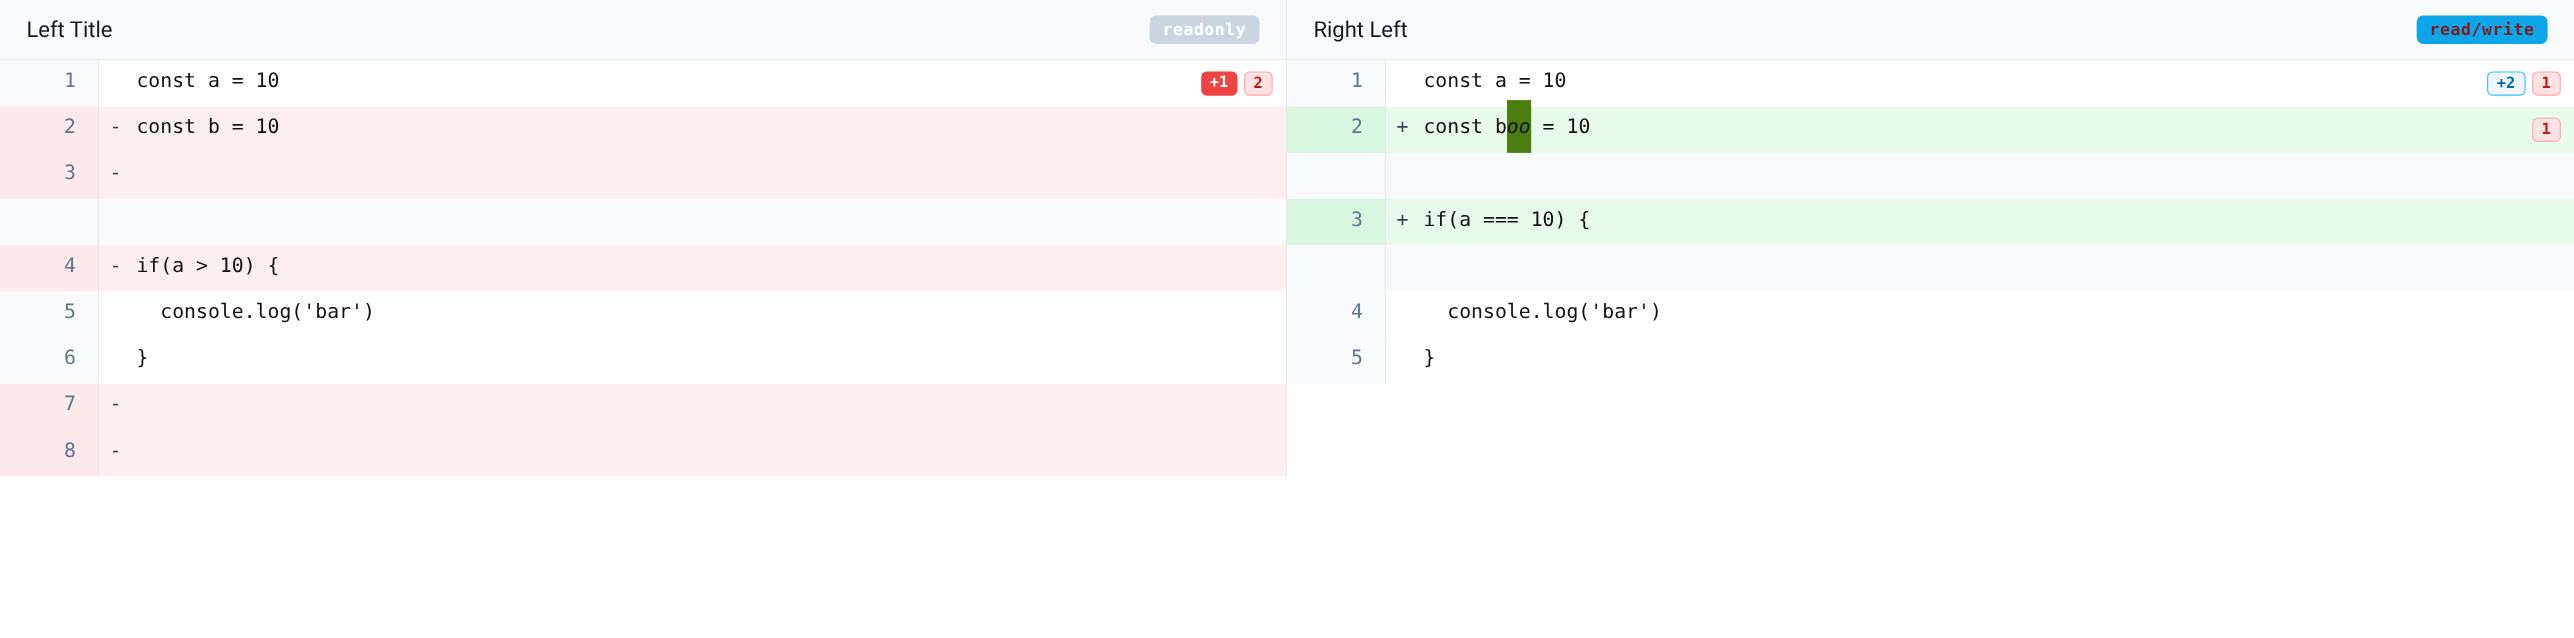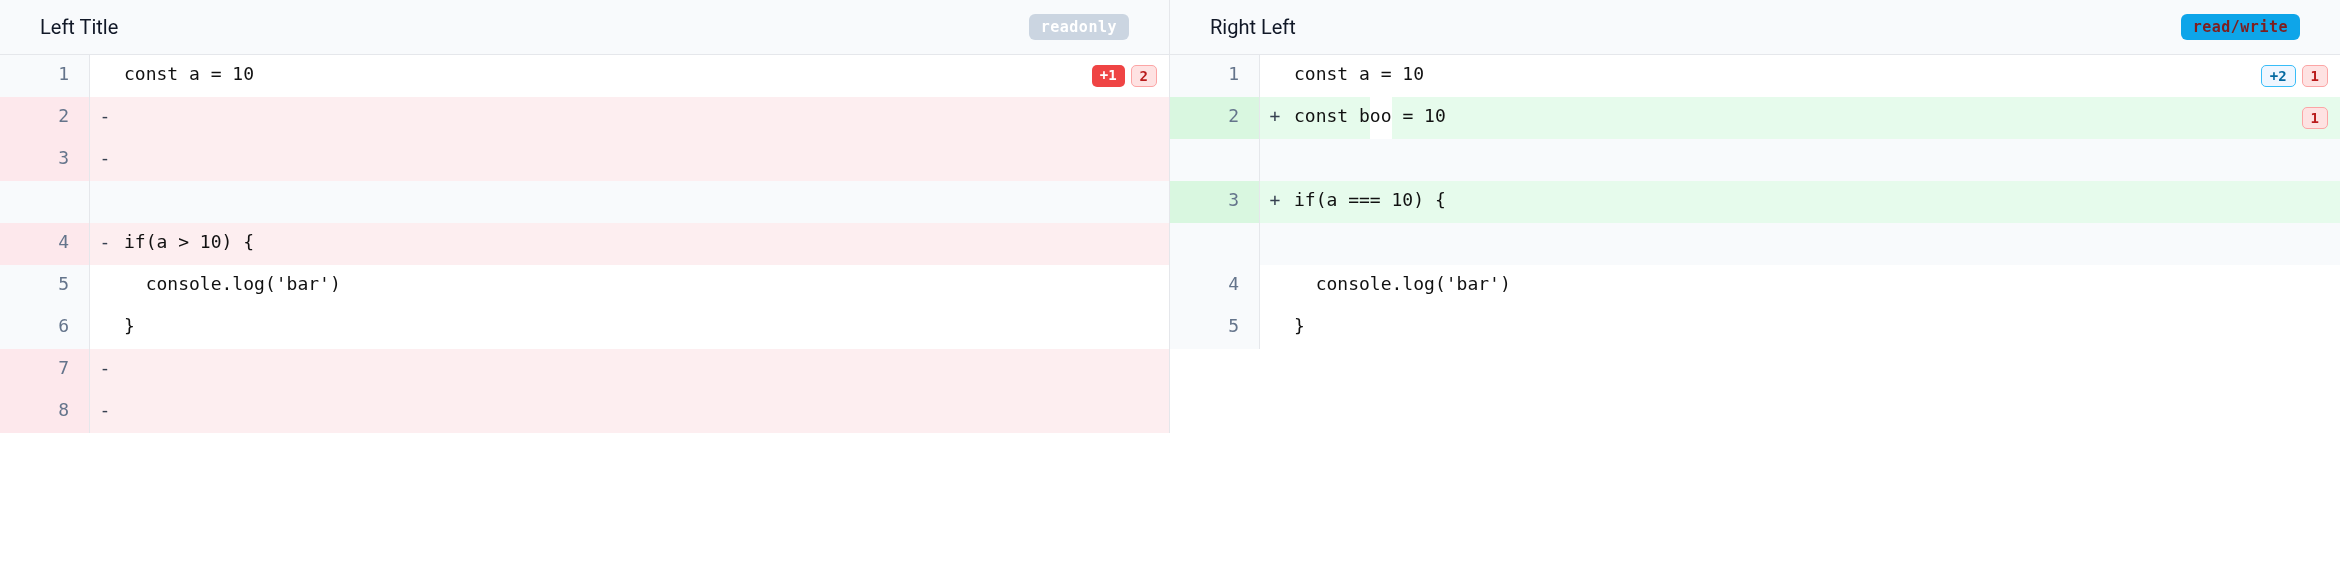--- a/index.html
+++ b/index.html
@@ -17,21 +17,21 @@
   .pane {
     flex: 1 1 50%;
     min-width: 0;
     border-right: 1px solid #e5e7eb;
   }
   .pane:last-child { border-right: none; }
   .pane-header {
     display: flex;
     align-items: center;
     justify-content: space-between;
-    padding: 14px 40px;
+    padding: 14px 24px;
     background: #f8fafc;
     border-bottom: 1px solid #e5e7eb;
   }
   .pane-title {
     font-family: -apple-system, BlinkMacSystemFont, "Segoe UI", Roboto, sans-serif;
     font-size: 20px;
     color: #111827;
   }
   .badge {
     font-family: ui-monospace, SFMono-Regular, Menlo, monospace;
@@ -84,22 +84,23 @@
     position: relative;
   }
   .line.removed .gutter { background: #fde8ec; }
   .line.removed { background: #fdeef0; }
   .line.added .gutter { background: #d9f7e0; }
   .line.added { background: #e6fbec; }
   .line.context { background: #fff; }
   .line.spacer { background: #f8fafc; }
   .line.spacer .gutter { background: #f8fafc; }
   .highlight-add {
-    background: #ffffff;
+    background: #4d7c0f;
     padding: 14px 0;
+    font-style: italic;
   }
   .row-pills {
     position: absolute;
     right: 12px;
     top: 50%;
     transform: translateY(-50%);
     display: flex;
     gap: 6px;
   }
   .pill {
@@ -133,20 +134,21 @@
     </div>
     <div class="lines" id="left-lines">
         <div class="line context">
           <div class="gutter">1</div>
           <div class="marker"> </div>
           <div class="code">const a = 10<div class="row-pills"><span class="pill pill-solid-red">+1</span><span class="pill pill-outline-red">2</span></div></div>
         </div>
         <div class="line removed">
           <div class="gutter">2</div>
           <div class="marker">-</div>
+          <div class="code">const b = 10</div>
         </div>
         <div class="line removed">
           <div class="gutter">3</div>
           <div class="marker">-</div>
         </div>
         <div class="line spacer">
           <div class="gutter"></div>
           <div class="marker"> </div>
           <div class="code"></div>
         </div>

